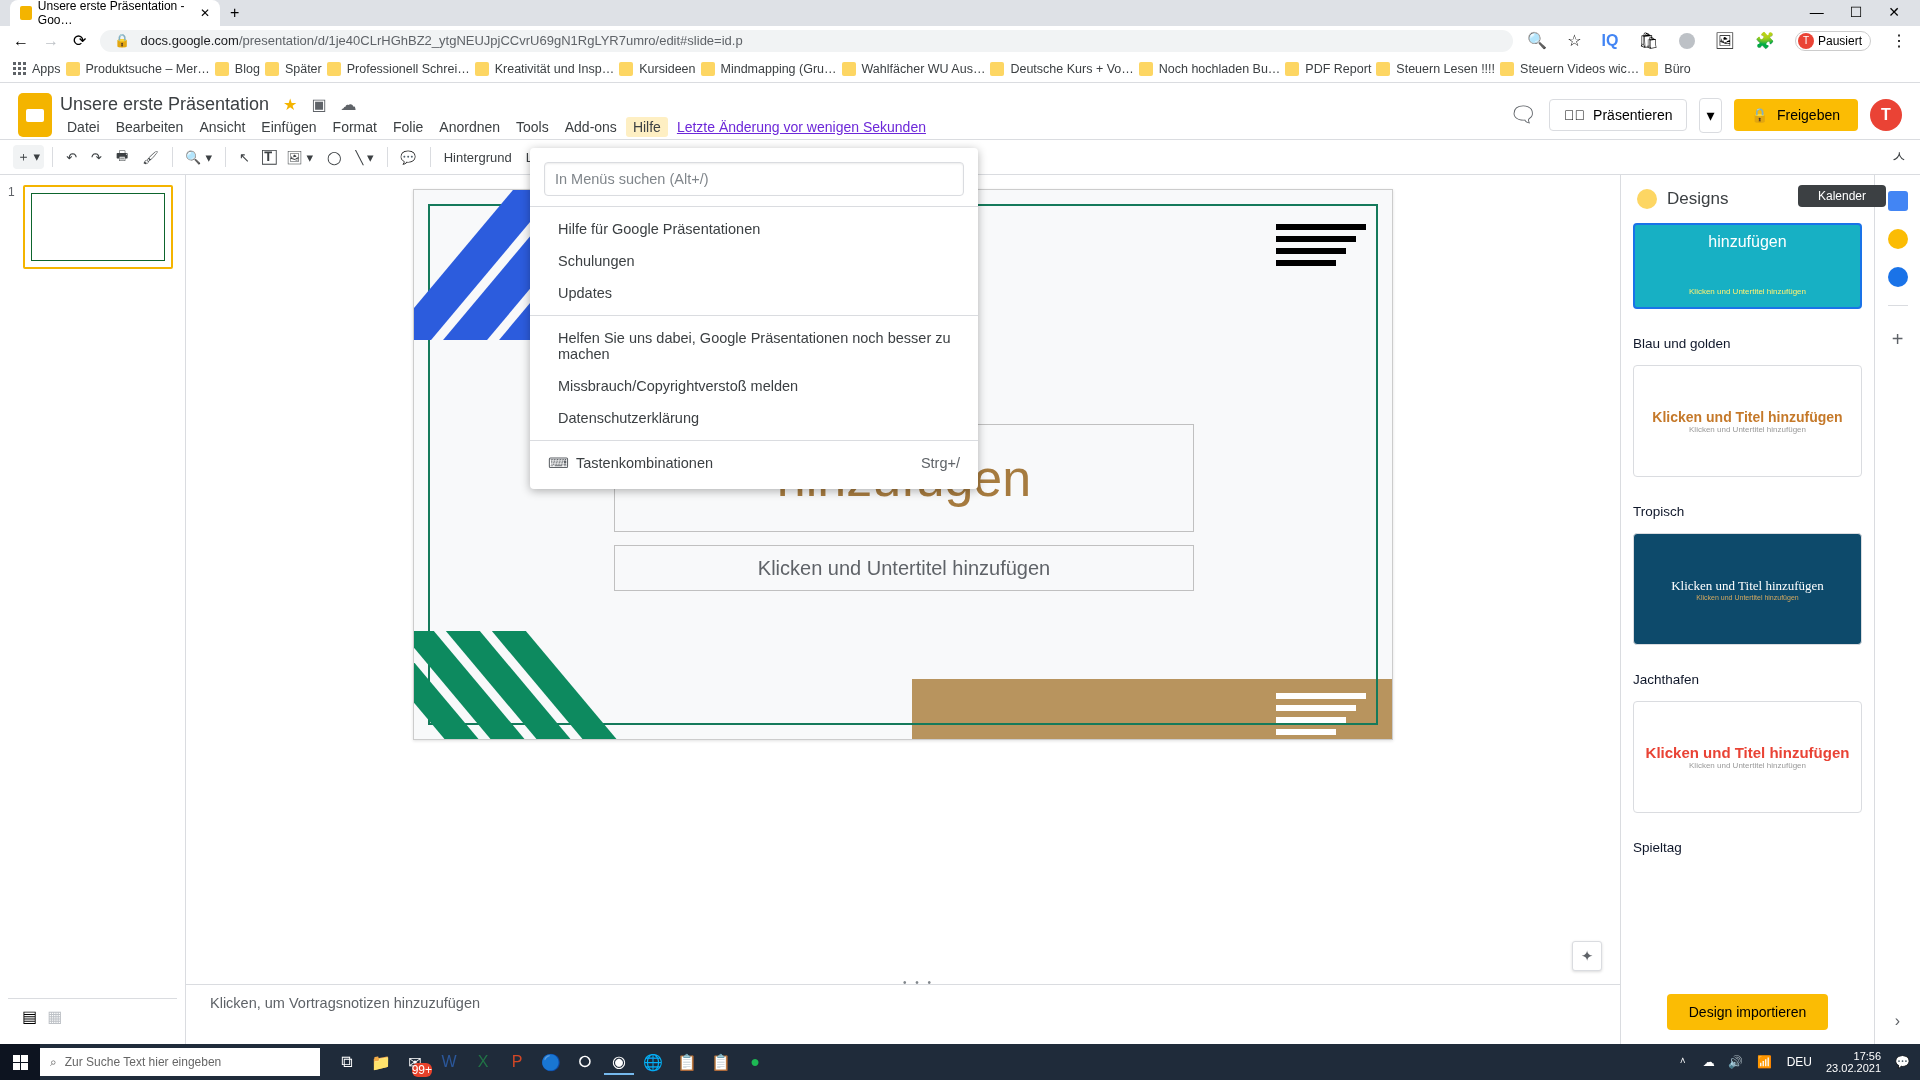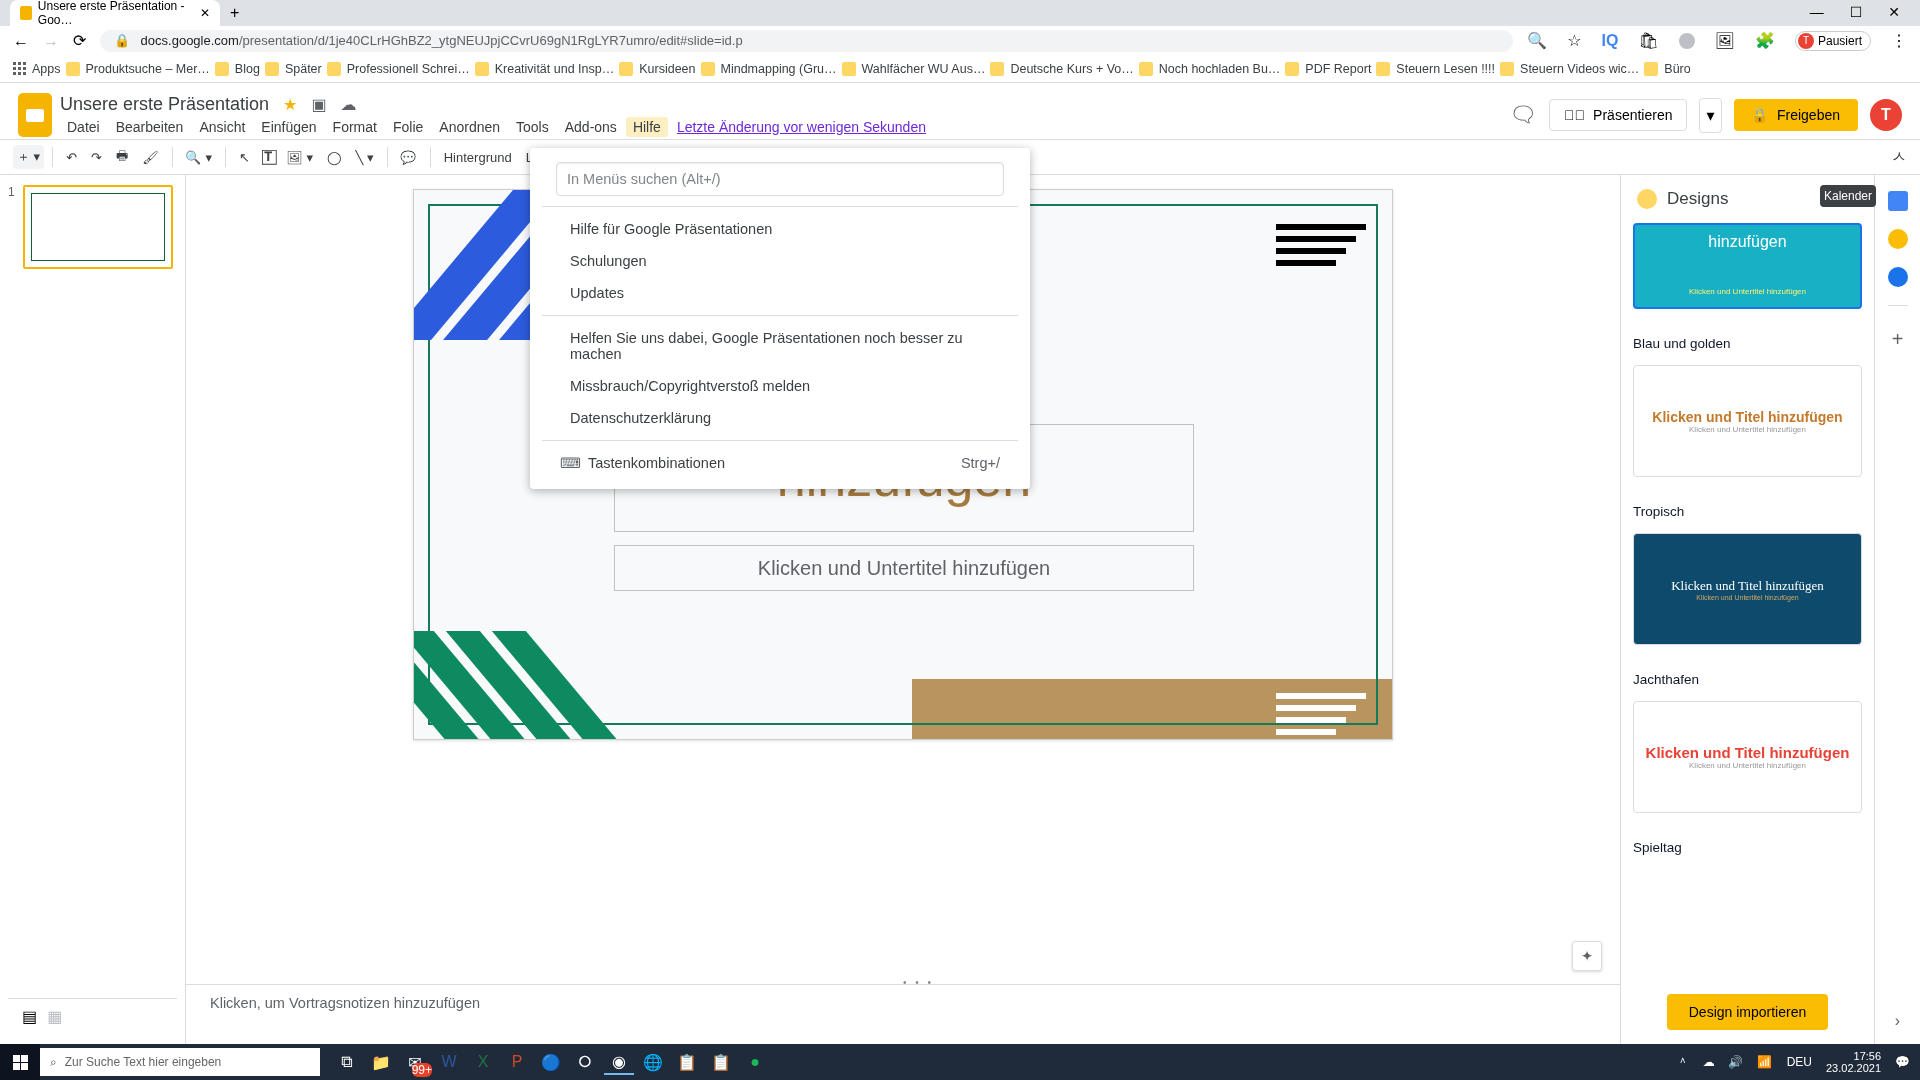--- a/index.html
+++ b/index.html
@@ -113,24 +113,24 @@
 .theme-t4 .su{ color:#999; font-size:8px;}
 .import-btn { background:#fbbc04; margin: 10px auto 14px; padding: 10px 22px; border-radius:4px; font-size:14px; font-weight:500; align-self:center;}
 
 .right-sidebar { width: 46px; border-left:1px solid #dadce0; display:flex; flex-direction:column; align-items:center; padding-top:16px; gap:18px; position:relative;}
 .rs-icon { width:20px; height:20px; border-radius:3px;}
 .rs-cal { background:#4285f4;}
 .rs-keep { background:#fbbc04; border-radius:50%;}
 .rs-tasks { background:#1a73e8; border-radius:50%;}
 .rs-plus { font-size:20px; color:#5f6368; margin-top:4px;}
 .rs-expand { margin-top:auto; margin-bottom:14px; font-size:16px; color:#5f6368;}
-.tooltip { position:absolute; right:44px; top:10px; background:#3c4043; color:#fff; padding:4px 4px; border-radius:4px; font-size:12px;}
-
-
-.help-menu { position:absolute; left:530px; top:148px; width:500px; background:#fff; box-shadow: 0 2px 10px rgba(0,0,0,.3); border-radius:4px; padding: 10px 12px; z-index:100; font-size:14.5px; color:#3c4043;}
+.tooltip { position:absolute; right:34px; top:10px; background:#3c4043; color:#fff; padding:4px 20px; border-radius:4px; font-size:12px;}
+
+
+.help-menu { position:absolute; left:530px; top:148px; width:448px; background:#fff; box-shadow: 0 2px 10px rgba(0,0,0,.3); border-radius:4px; padding: 10px 0; z-index:100; font-size:14.5px; color:#3c4043;}
 .help-search { margin: 4px 14px 10px; border:1px solid #dadce0; border-radius:4px; padding: 8px 10px; color:#80868b; box-shadow: inset 0 1px 2px rgba(0,0,0,.08);}
 .help-item { padding: 8px 18px 8px 28px;}
 .help-sep { height:1px; background:#dadce0; margin: 6px 0;}
 .help-shortcut-item { display:flex; padding: 8px 18px;}
 .help-kb-icon { width:18px; margin-right:10px; color:#5f6368;}
 .help-shortcut { margin-left:auto; color:#5f6368;}
 
 
 .taskbar { height:36px; background:#1f2b3a; display:flex; align-items:center; color:#fff; font-size:12px; position:absolute; bottom:0; left:0; right:0;}
 .win-start { width:40px; height:36px; display:flex; align-items:center; justify-content:center; background:#0d1420;}

